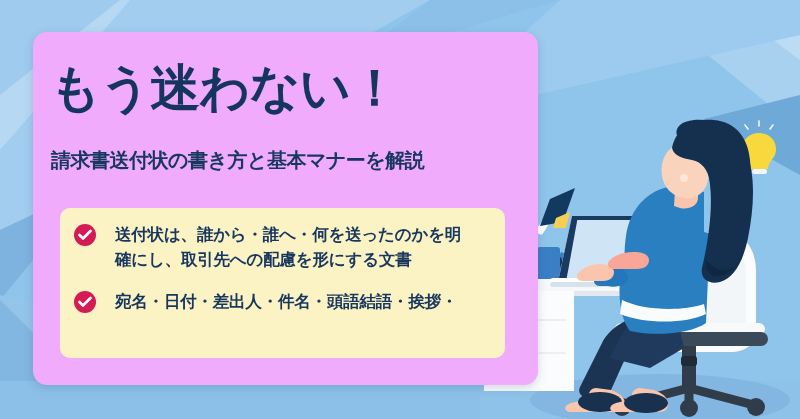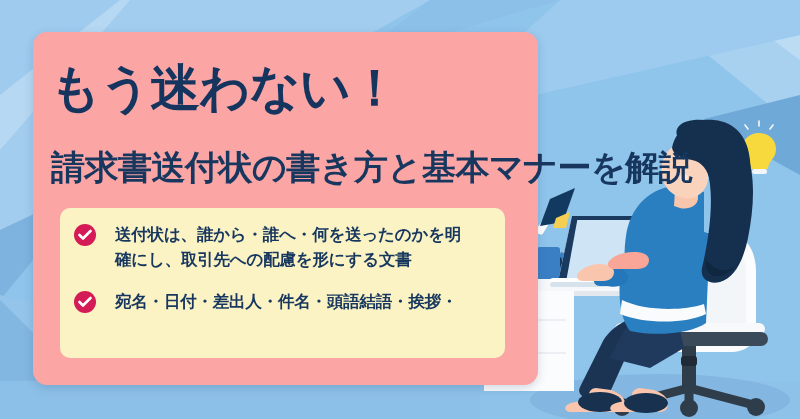--- a/index.html
+++ b/index.html
@@ -16,36 +16,36 @@
   }
 
   
   .bg-layer { position:absolute; inset:0; }
 
   
   #card {
     position:absolute;
     left:33px; top:32px;
     width:505px; height:353px;
-    background:#fca5a5;
+    background:#f0abfc;
     border-radius:14px;
     box-shadow:0 3px 10px rgba(30,60,100,.18);
     z-index:40;
   }
   #title {
     position:absolute; left:17px; top:31px;
     font-size:50px; line-height:1;
     font-weight:700;
     color:#16355e;
     letter-spacing:-1px;
     white-space:nowrap;
   }
   #subtitle {
     position:absolute; left:18px; top:118px;
-    font-size:34px; line-height:1;
+    font-size:20px; line-height:1;
     font-weight:700;
     color:#17375f;
     white-space:nowrap;
     letter-spacing:-0.5px;
   }
   #points {
     position:absolute;
     left:27px; top:176px;
     width:445px; height:150px;
     background:#fbf3c4;

